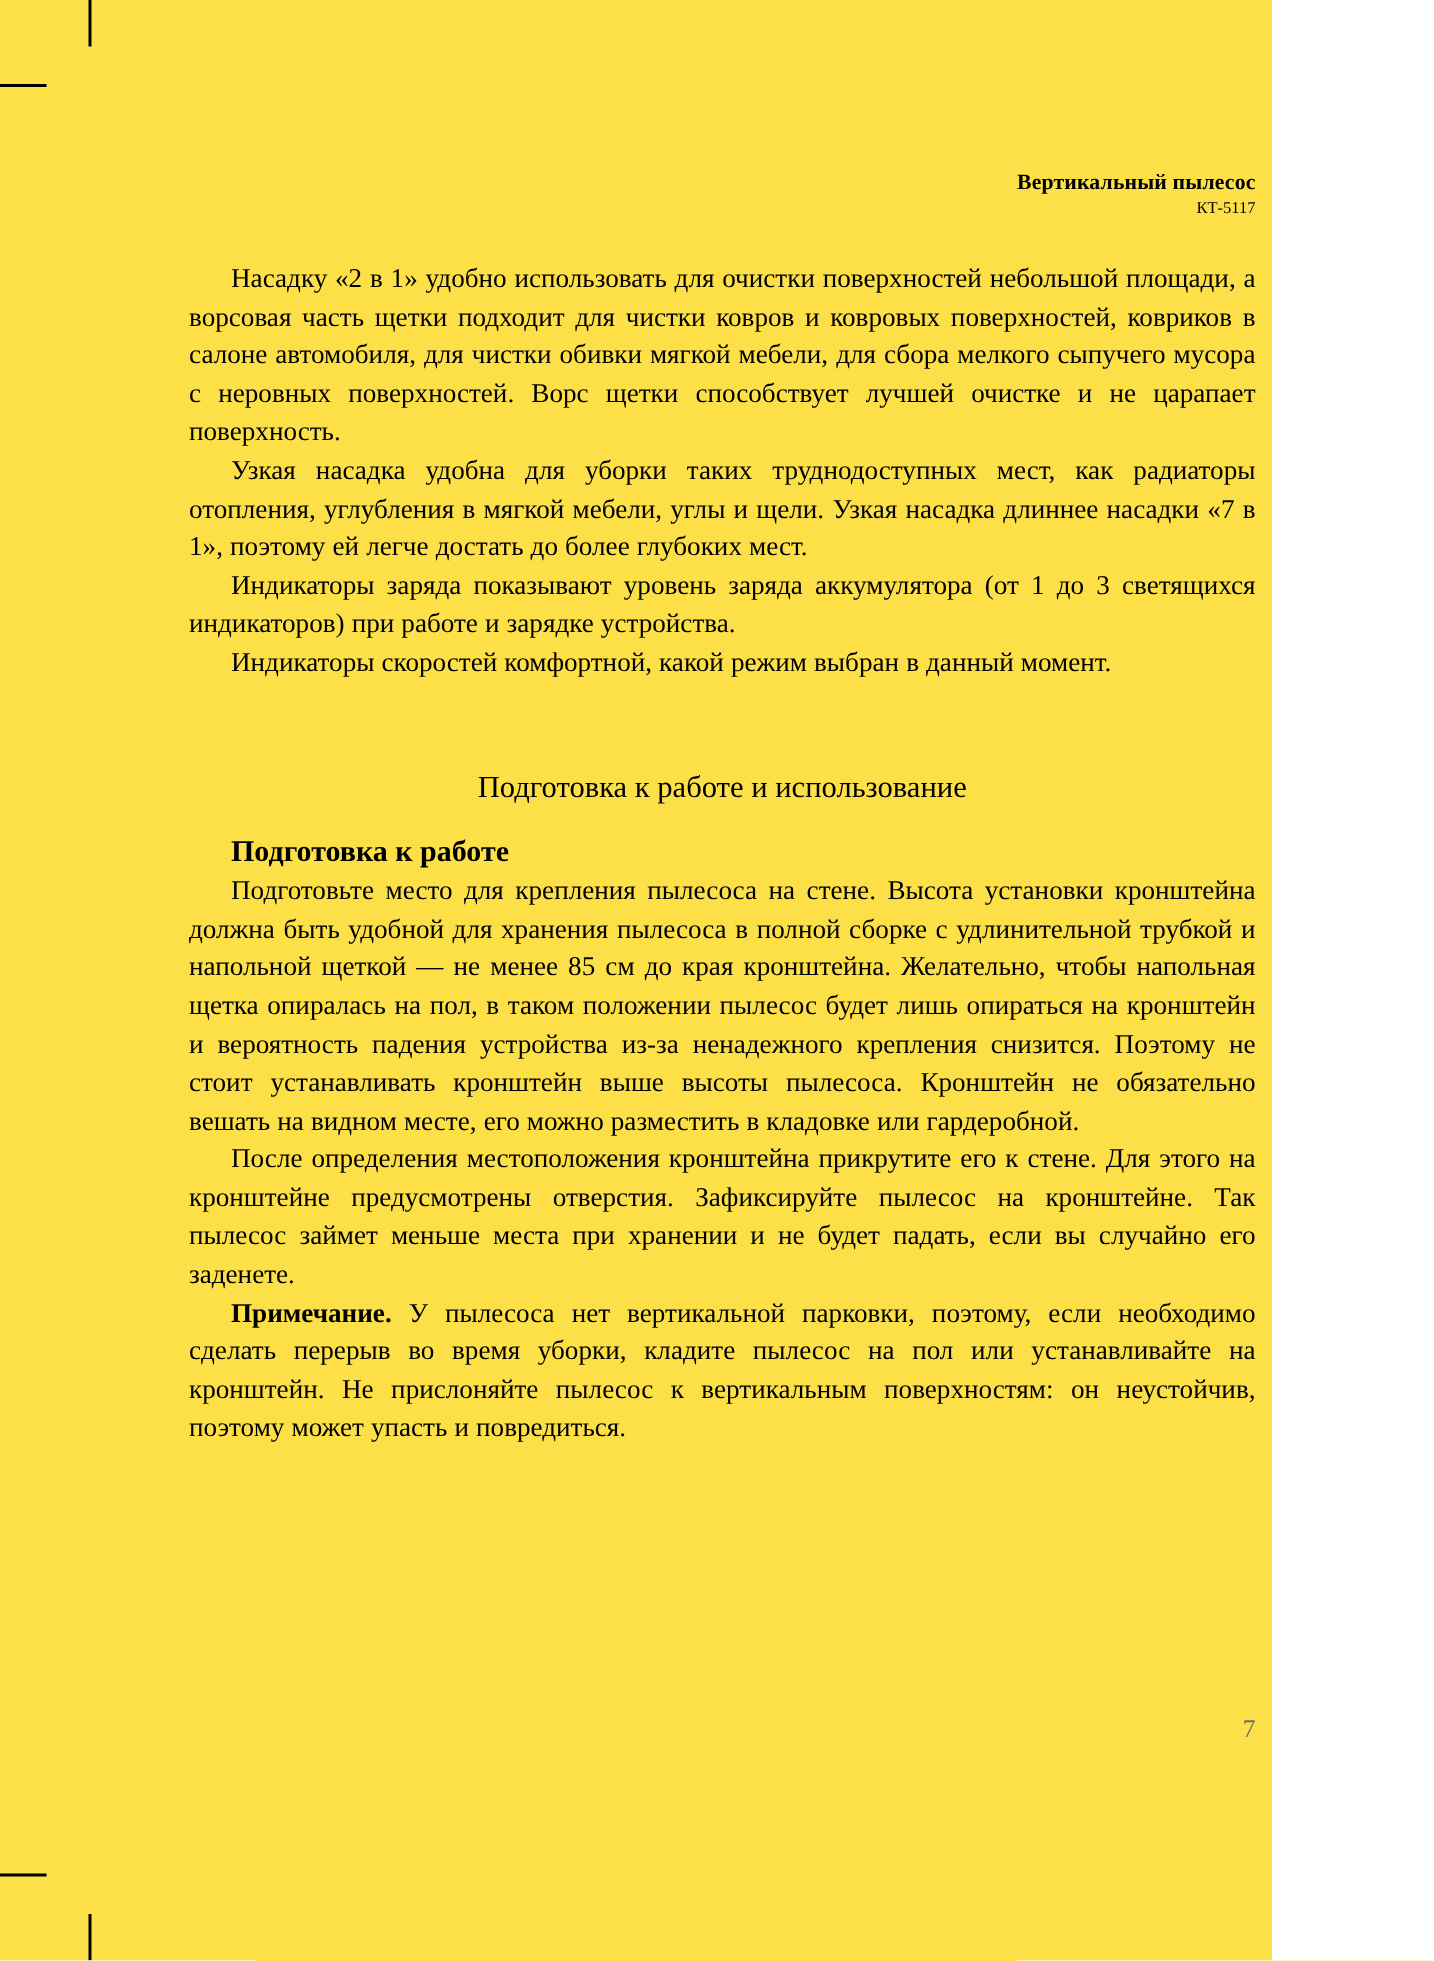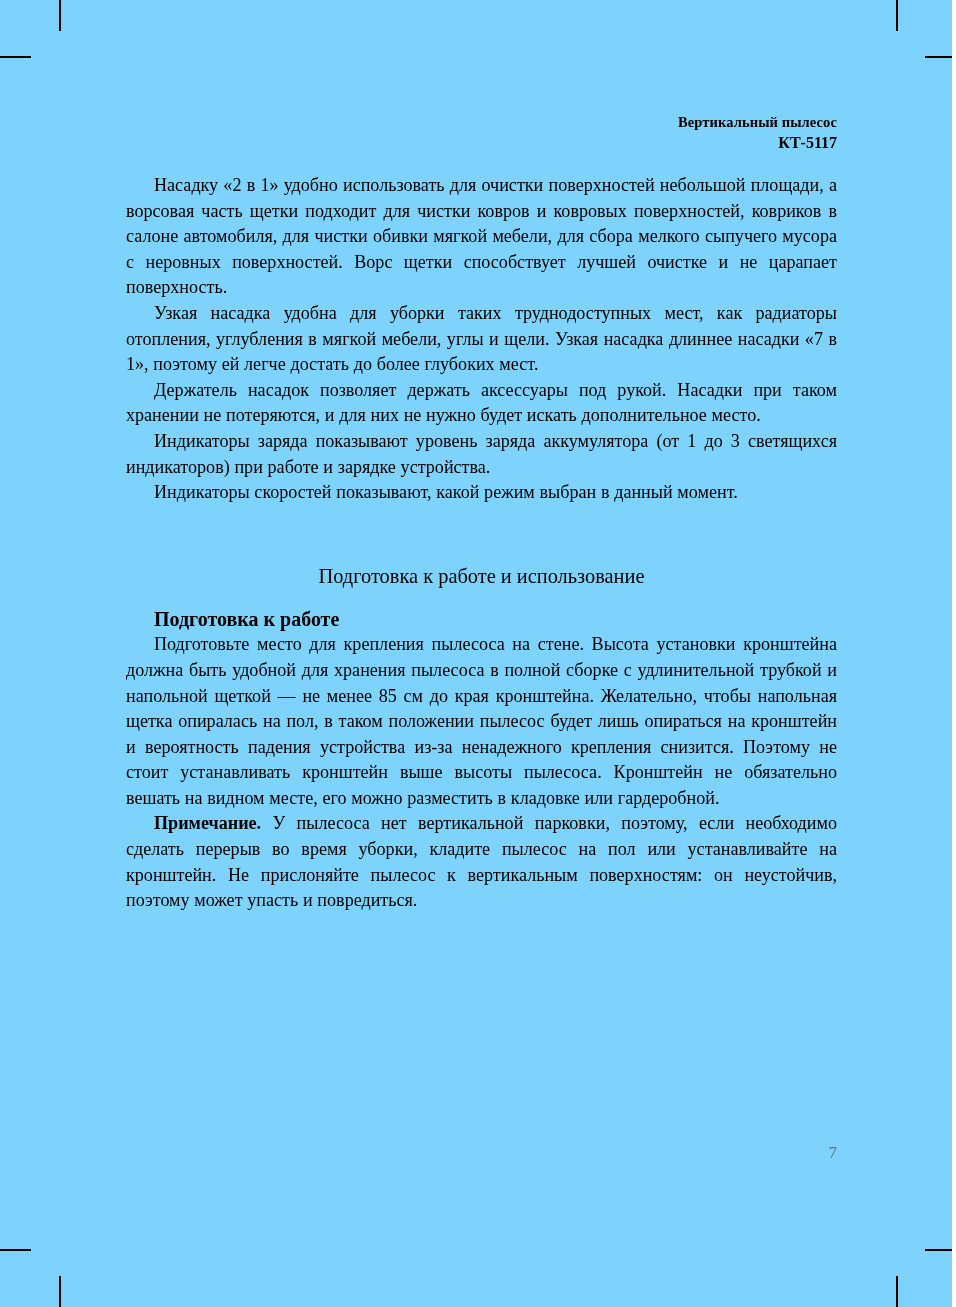--- a/index.html
+++ b/index.html
@@ -3,23 +3,23 @@
 <meta charset="utf-8">
 <title>Вертикальный пылесос КТ-5117 — стр. 7</title>
 <style>
   html, body {
     margin: 0;
     padding: 0;
     background: #ffffff;
   }
   .page {
     position: relative;
-    width: 952px;
+    width: 848px;
     height: 1307px;
-    background: #7dd3fc;
+    background: #fde047;
     overflow: hidden;
     font-family: "Liberation Serif", "DejaVu Serif", serif;
     color: #000000;
   }
 
   
   .crop {
     position: absolute;
     background: #000000;
   }
@@ -43,22 +43,22 @@
     width: 711px;
     text-align: right;
     line-height: 1.32;
   }
   .running-head .product {
     font-weight: bold;
     font-size: 14.5px;
     letter-spacing: 0.1px;
   }
   .running-head .model {
-    font-weight: bold;
-    font-size: 16px;
+    font-weight: normal;
+    font-size: 11px;
   }
 
   
   .column {
     position: absolute;
     left: 126px;
     top: 173px;
     width: 711px;
   }
 
@@ -121,33 +121,33 @@
 
   <div class="running-head">
     <div class="product">Вертикальный пылесос</div>
     <div class="model">КТ-5117</div>
   </div>
 
   <div class="column">
 
     <p class="body">Насадку «2 в 1» удобно использовать для очистки поверхностей небольшой площади, а ворсовая часть щетки подходит для чистки ковров и ковровых поверхностей, ковриков в салоне автомобиля, для чистки обивки мягкой мебели, для сбора мелкого сыпучего мусора с неровных поверхностей. Ворс щетки способствует лучшей очистке и не царапает поверхность.</p>
     <p class="body">Узкая насадка удобна для уборки таких труднодоступных мест, как радиаторы отопления, углубления в мягкой мебели, углы и щели. Узкая насадка длиннее насадки «7 в 1», поэтому ей легче достать до более глубоких мест.</p>
-    <p class="body">Держатель насадок позволяет держать аксессуары под рукой. Насадки при таком хранении не потеряются, и для них не нужно будет искать дополнительное место.</p>
     <p class="body">Индикаторы заряда показывают уровень заряда аккумулятора (от 1 до 3 светящихся индикаторов) при работе и зарядке устройства.</p>
-    <p class="body">Индикаторы скоростей показывают, какой режим выбран в данный момент.</p>
+    <p class="body">Индикаторы скоростей комфортной, какой режим выбран в данный момент.</p>
 
     <div class="spacer-before-section"></div>
 
     <h2 class="section-title">Подготовка к работе и использование</h2>
 
     <div class="spacer-after-section"></div>
 
     <h3 class="sub-title">Подготовка к работе</h3>
 
     <p class="body">Подготовьте место для крепления пылесоса на стене. Высота установки кронштейна должна быть удобной для хранения пылесоса в полной сборке с удлинительной трубкой и напольной щеткой — не менее 85 см до края кронштейна. Желательно, чтобы напольная щетка опиралась на пол, в таком положении пылесос будет лишь опираться на кронштейн и вероятность падения устройства из-за ненадежного крепления снизится. Поэтому не стоит устанавливать кронштейн выше высоты пылесоса. Кронштейн не обязательно вешать на видном месте, его можно разместить в кладовке или гардеробной.</p>
+    <p class="body">После определения местоположения кронштейна прикрутите его к стене. Для этого на кронштейне предусмотрены отверстия. Зафиксируйте пылесос на кронштейне. Так пылесос займет меньше места при хранении и не будет падать, если вы случайно его заденете.</p>
 
     <p class="body"><span class="lead">Примечание.</span><span> У пылесоса нет вертикальной парковки, поэтому, если необходимо сделать перерыв во время уборки, кладите пылесос на пол или устанавливайте на кронштейн. Не прислоняйте пылесос к вертикальным поверхностям: он неустойчив, поэтому может упасть и повредиться.</span></p>
 
   </div>
 
   <div class="folio">7</div>
 
 </div>
 
 </body></html>

